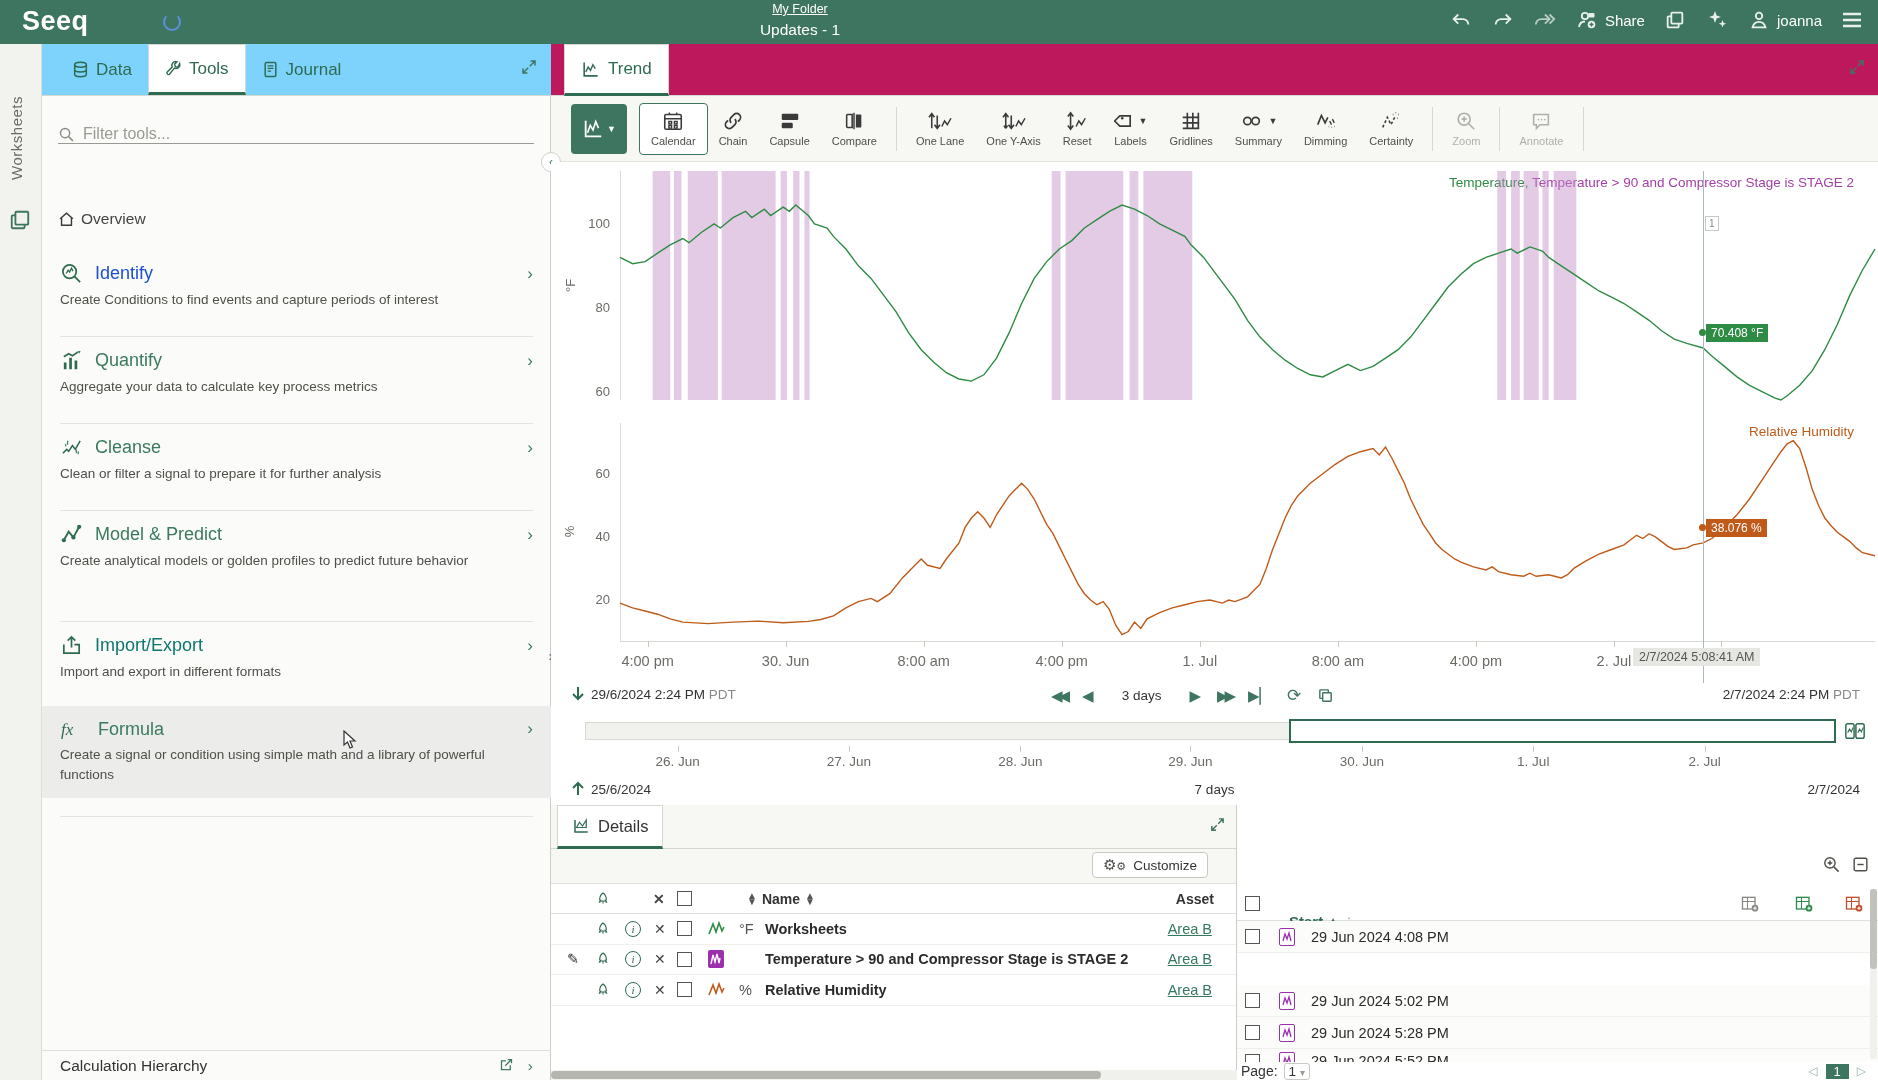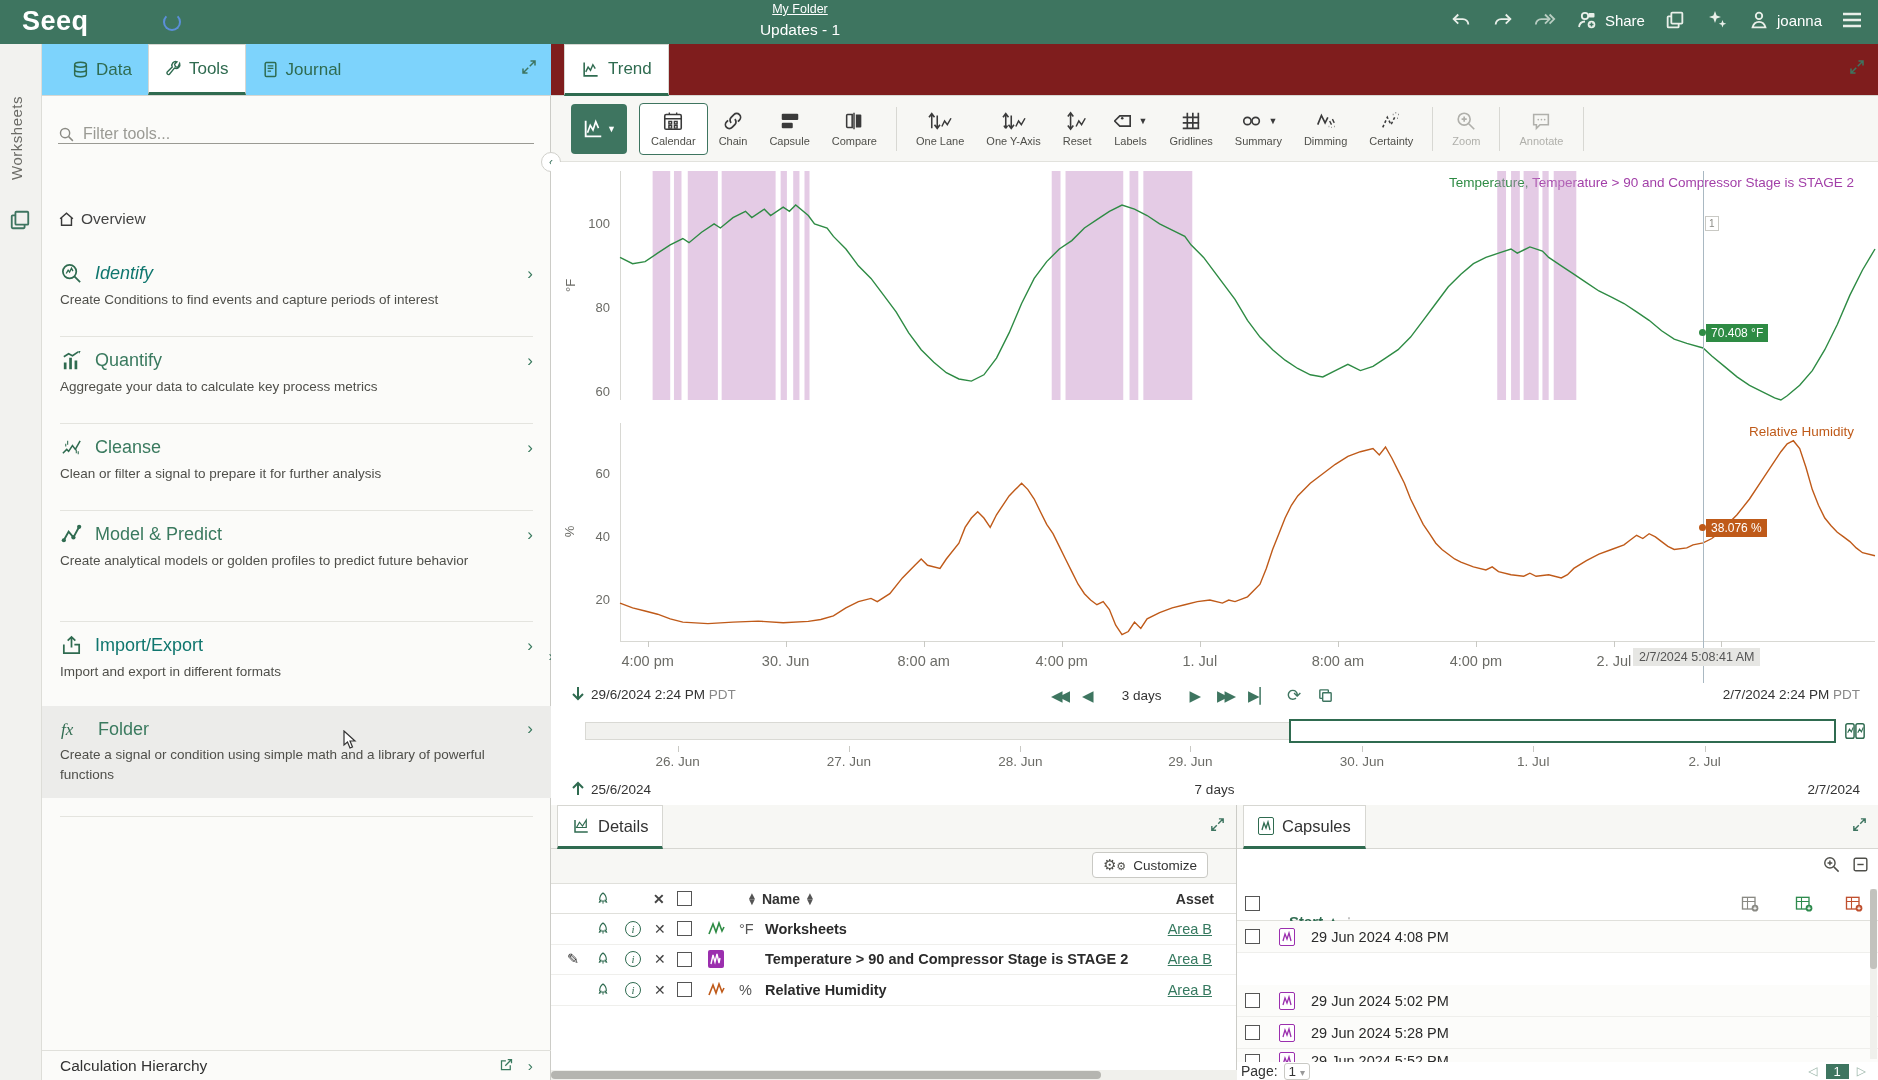--- a/index.html
+++ b/index.html
@@ -37,21 +37,21 @@
   .tool-item { position:absolute; left:0; width:509px; padding:0 18px; }
   .tool-head { display:flex; align-items:center; gap:12px; font-size:18px; color:#3a7a5f; }
   .tool-head .chev { margin-left:auto; color:#3a7a5f; font-size:17px; }
   .tool-desc { margin-top:5px; font-size:13.5px; color:#4f4f4a; line-height:1.45; width:430px; }
   .tool-div { position:absolute; left:18px; width:473px; border-top:1px solid #e4e4df; }
   .hl { background:#ececea; }
   #calc-h { left:42px; top:1050px; width:509px; height:30px; border-top:1px solid #e0e0db; display:flex; align-items:center; padding:0 18px; font-size:15.5px; color:#333; gap:8px; }
   #calc-h .right { margin-left:auto; display:flex; gap:14px; color:#3a7a5f; }
 
   
-  #trend-tabs { left:551px; top:44px; width:1327px; height:52px; background:#7f1d1d; border-bottom:1px solid #d7d7d2; }
+  #trend-tabs { left:551px; top:44px; width:1327px; height:52px; background:#be185d; border-bottom:1px solid #d7d7d2; }
   #trend-tab { position:absolute; left:13px; top:0; height:52px; display:flex; align-items:center; gap:8px; padding:0 16px; font-size:17px; color:#2f6b50; background:#fff; border:1px solid #d7d7d2; border-bottom:3px solid #2f6b50; }
   #trend-expand { position:absolute; right:12px; top:14px; color:#3e7560; }
   #toolbar { left:551px; top:96px; width:1327px; height:66px; background:#f7f7f4; border-bottom:1px solid #e2e2dd; display:flex; align-items:center; padding-left:20px; }
   .tbtn { display:flex; flex-direction:column; align-items:center; justify-content:center; gap:3px; height:52px; padding:0 11px; border-radius:4px; color:#3a3a3a; cursor:pointer; }
   .tbtn .lab { font-size:11px; color:#4f4f4a; white-space:nowrap; }
   .tbtn.disabled, .tbtn.disabled .lab { color:#b0b0ab; }
   .tbtn.primary { background:#3e7560; color:#fff; width:56px; height:50px; margin-right:12px; }
   .tbtn.outlined { border:1px solid #3e7560; background:#fff; }
   .tsep { width:1px; height:44px; background:#d8d8d3; margin:0 8px; }
   .caret { font-size:9px; }
@@ -247,21 +247,21 @@
     <div id="tools-list">
         <div class="tool-item" style="top: 206px; padding-top: 12px; padding-bottom: 14px;">
           <div class="tool-head">
             <span style="display:inline-flex">
               <svg width="23" height="23" viewBox="0 0 24 24" style="color: rgb(47, 107, 80);">
                 <circle cx="10" cy="10" r="7" fill="none" stroke="currentColor" stroke-width="1.8"></circle>
                 <path d="M6.5 12l2-3.5 1.5 2 2-4 1.5 3" fill="none" stroke="currentColor" stroke-width="1.4"></path>
                 <path d="M15 15l6 6" stroke="currentColor" stroke-width="1.8"></path>
               </svg>
             </span>
-            <span style="color: #0f766e; font-style: italic;">Identify</span>
+            <span style="color: #1d4ed8;">Identify</span>
             <span class="chev">›</span>
           </div>
           <div class="tool-desc">Create Conditions to find events and capture periods of interest</div>
         </div>
         <div class="tool-div" style="top: 292px;"></div>
         <div class="tool-item" style="top: 293px; padding-top: 12px; padding-bottom: 14px;">
           <div class="tool-head">
             <span style="display:inline-flex">
               <svg width="23" height="23" viewBox="0 0 24 24" style="color: rgb(47, 107, 80);">
                 <path d="M4 21h2.8v-7H4zM9.6 21h2.8V9H9.6zM15.2 21H18V12h-2.8z" fill="currentColor"></path>
@@ -319,21 +319,21 @@
           <div class="tool-desc">Import and export in different formats</div>
         </div>
         <div class="tool-div" style="top: 664px;"></div>
         <div class="tool-item hl" style="top: 662px; padding-top: 12px; padding-bottom: 14px;">
           <div class="tool-head">
             <span style="display:inline-flex">
               <svg width="26" height="22" viewBox="0 0 26 22" style="color: rgb(47, 107, 80);">
                 <text x="1" y="17" font-size="17" font-style="italic" font-family="Liberation Serif,serif" fill="currentColor">fx</text>
               </svg>
             </span>
-            <span style="color: rgb(58, 122, 95);">Folder</span>
+            <span style="color: rgb(58, 122, 95);">Formula</span>
             <span class="chev">›</span>
           </div>
           <div class="tool-desc">Create a signal or condition using simple math and a library of powerful functions</div>
         </div>
         <div class="tool-div" style="top: 772px;"></div>
       </div>
   </div>
   <div id="calc-h" class="abs">
     <span>Calculation Hierarchy</span>
     <span class="right">
@@ -770,35 +770,20 @@
           <span class="cell" style="left:214px; font-weight:bold;">Relative Humidity</span>
           <span class="cell alink" style="right:24px">Area B</span>
         </div>
       </div>
     <div id="dscroll">
         <div id="dscroll-thumb"></div>
       </div>
   </div>
 
   <div id="capsules-panel" class="abs">
-    <div class="panel-tabs" style="left:0; top:0; width:100%;">
-      <div class="panel-tab">
-        <span class="capglyph" style="background:#fff; border:1.5px solid #2f6b50;">
-            <svg width="10" height="12" viewBox="0 0 10 12">
-              <path d="M1 10 3 3l2 5 2-6 2 8" fill="none" stroke="#2f6b50" stroke-width="1.3"></path>
-            </svg>
-          </span>
-        <span>Capsules</span>
-      </div>
-      <span class="panel-expand">
-          <svg width="17" height="17" viewBox="0 0 24 24">
-            <path d="M14 4h6v6M20 4l-7 7M10 20H4v-6M4 20l7-7" fill="none" stroke="currentColor" stroke-width="2"></path>
-          </svg>
-        </span>
-    </div>
     <div id="caps-toolbar">
       <span>
           <svg width="19" height="19" viewBox="0 0 24 24">
             <circle cx="10" cy="10" r="6.5" fill="none" stroke="currentColor" stroke-width="1.8"></circle>
             <path d="M10 7v6M7 10h6M15 15l6 6" stroke="currentColor" stroke-width="1.8" fill="none"></path>
           </svg>
         </span>
       <span>
           <svg width="19" height="19" viewBox="0 0 24 24">
             <rect x="4" y="4" width="16" height="16" rx="2" fill="none" stroke="currentColor" stroke-width="1.8"></rect>

